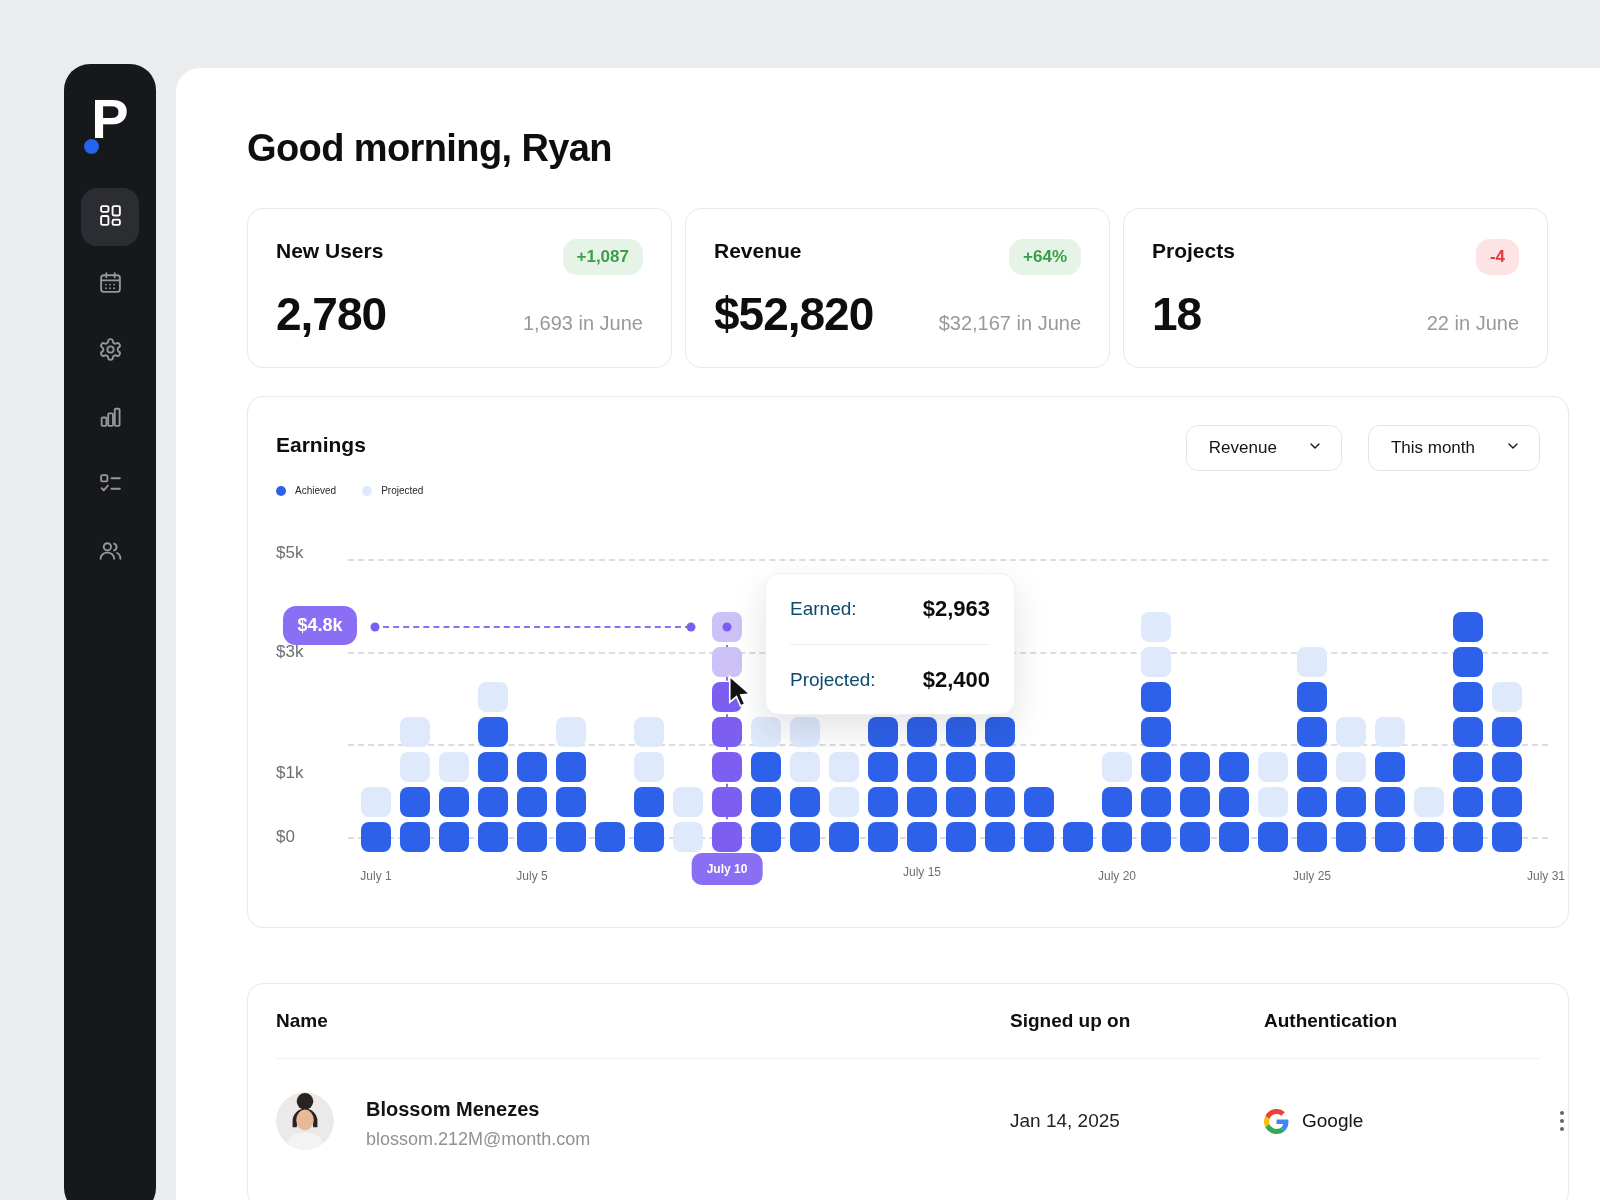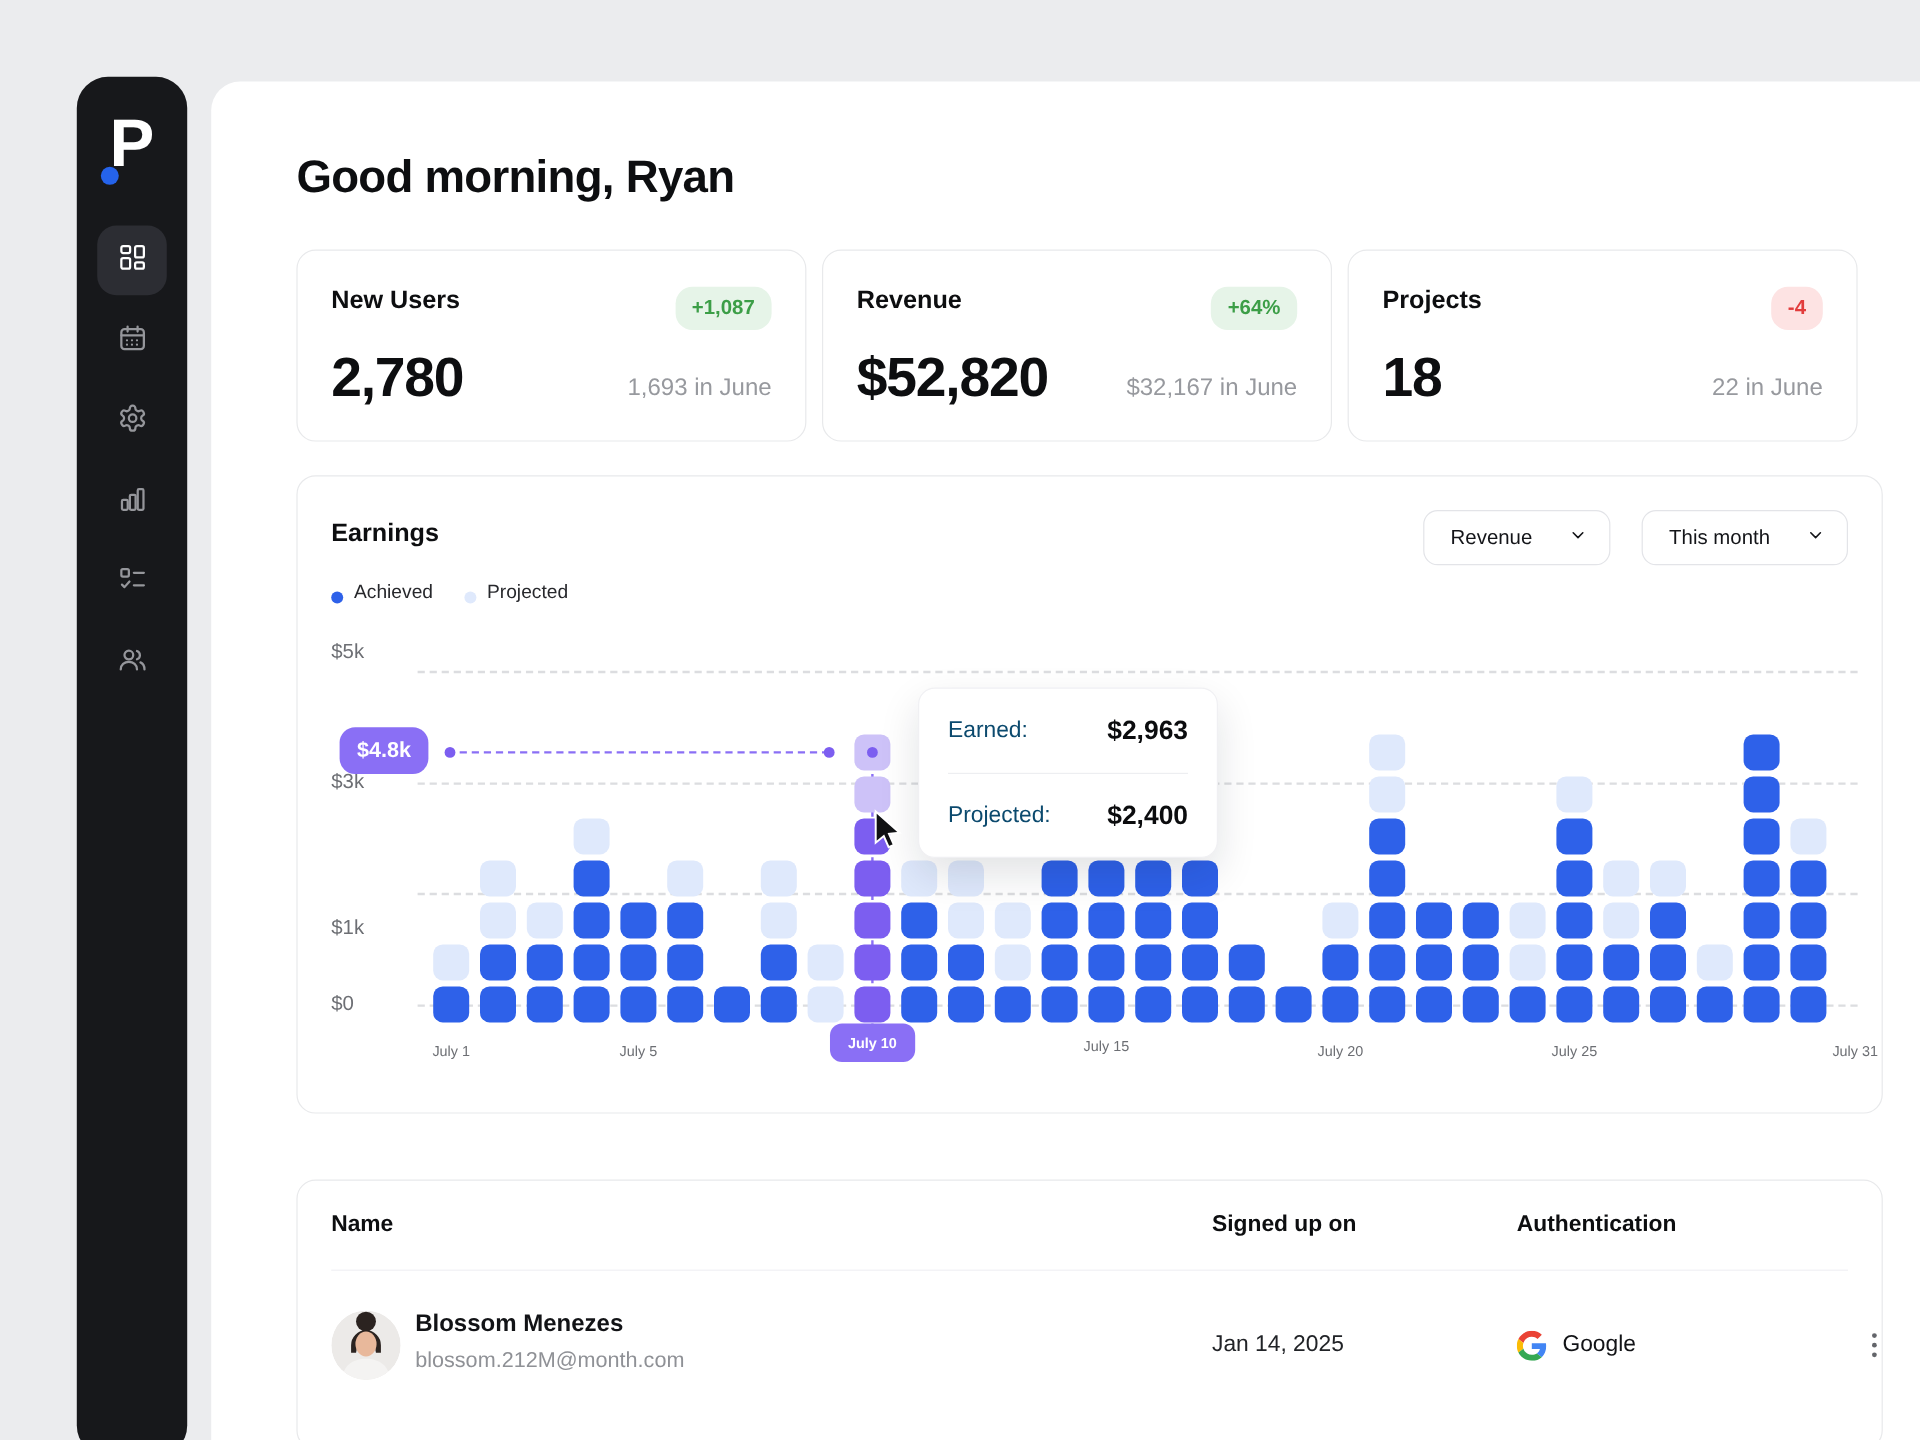--- a/index.html
+++ b/index.html
@@ -36,21 +36,21 @@
   .badge.negative { background:#fde3e3; color:#e23c3c; }
   .stat-bottom { display:flex; justify-content:space-between; align-items:flex-end; }
   .stat-value { font-size:46px; font-weight:700; letter-spacing:-1px; color:#0d0e10; }
   .stat-note { font-size:20px; color:#97999e; padding-bottom:6px; }
 
   
   .earnings-card { position:relative; margin-top:28px; width:1322px; height:532px;
     border:1px solid #e8e9eb; border-radius:16px; background:#fff; }
   .earnings-title { position:absolute; left:28px; top:36px; font-size:21px; font-weight:700; color:#0d0e10; }
   .legend { position:absolute; left:28px; top:88px; display:flex; gap:26px; align-items:center; }
-  .legend-item { display:flex; gap:9px; align-items:flex-end; font-size:16px; color:#27282c; cursor:pointer; }
+  .legend-item { display:flex; gap:9px; align-items:flex-end; font-size:10px; color:#27282c; cursor:pointer; }
   .legend-dot { width:10px; height:10px; border-radius:50%; }
   .filters { position:absolute; right:28px; top:28px; display:flex; gap:26px; }
   .dropdown { height:46px; border:1px solid #e3e4e8; border-radius:12px; background:#fff;
     display:flex; align-items:center; gap:30px; padding:0 18px 0 22px; font-size:17px; color:#141519; cursor:pointer; }
   .dropdown svg { width:16px; height:16px; stroke:#141519; fill:none; stroke-width:2; stroke-linecap:round; stroke-linejoin:round; }
   #chart-layer { position:absolute; inset:0; }
   .gridline { position:absolute; height:0; border-top:2px dashed #dcdde0; }
   .ytick { position:absolute; width:60px; text-align:left; font-size:17px; color:#6d6f74; transform:translateY(-50%); }
   .sq { position:absolute; width:30px; height:30px; border-radius:8px; }
   .xtick { position:absolute; transform:translateX(-50%); font-size:12px; color:#6d6f74; white-space:nowrap; }
@@ -68,21 +68,21 @@
   .tip-div { border-top:1px solid #edeef1; }
   .cursor { position:absolute; z-index:6; }
 
   
   .table-card { position:relative; margin-top:55px; width:1322px; min-height:225px;
     border:1px solid #e8e9eb; border-radius:16px; background:#fff; padding:0 28px; }
   .t-head { display:grid; grid-template-columns: 734px 254px 265px 41px; align-items:center;
     height:74px; font-size:19px; font-weight:700; color:#0d0e10; }
   .t-row { display:grid; grid-template-columns: 734px 254px 265px 41px; align-items:center;
     height:125px; border-top:1px solid #f0f1f4; }
-  .person { display:flex; align-items:flex-start; gap:12px; }
+  .person { display:flex; align-items:flex-end; gap:32px; }
   .avatar { width:58px; height:58px; border-radius:50%; overflow:hidden; flex:none; }
   .p-name { font-size:20px; font-weight:700; color:#121316; margin-bottom:8px; }
   .p-email { font-size:18px; color:#8f9196; }
   .t-date { font-size:19px; color:#212327; }
   .auth { display:flex; align-items:center; gap:13px; font-size:19px; color:#121316; }
   .auth svg { width:25px; height:25px; }
   .kebab { display:flex; flex-direction:column; gap:4px; align-items:center; cursor:pointer; justify-self:end; padding:6px; }
   .kebab i { width:4px; height:4px; border-radius:50%; background:#63656a; }
 </style>
 </head>
@@ -199,21 +199,21 @@
       <div class="dropdown">
         <span>This month</span>
         <span><svg viewBox="0 0 24 24">
               <path d="m6 9 6 6 6-6"></path>
             </svg></span>
       </div>
     </div>
 
     <div id="chart-layer">
         <div class="gridline" style="left: 100px; width: 1200px; top: 162px;"></div>
-        <div class="ytick" style="left: 28px; top: 146px;">$5k</div>
+        <div class="ytick" style="left: 28px; top: 156px;">$5k</div>
         <div class="gridline" style="left: 100px; width: 1200px; top: 255px;"></div>
         <div class="ytick" style="left: 28px; top: 255px;">$3k</div>
         <div class="gridline" style="left: 100px; width: 1200px; top: 347px;"></div>
         <div class="ytick" style="left: 28px; top: 347px; margin-top: 29px;">$1k</div>
         <div class="gridline" style="left: 100px; width: 1200px; top: 440px;"></div>
         <div class="ytick" style="left: 28px; top: 440px;">$0</div>
         <div class="dash-v" style="left: 478px; top: 238px; height: 224px;"></div>
         <div class="pdot" style="left: 479px; top: 465px;"></div>
         <div class="sq" style="left: 113px; top: 425px; background: rgb(46, 97, 233);"></div>
         <div class="sq" style="left: 113px; top: 390px; background: rgb(223, 233, 252);"></div>

